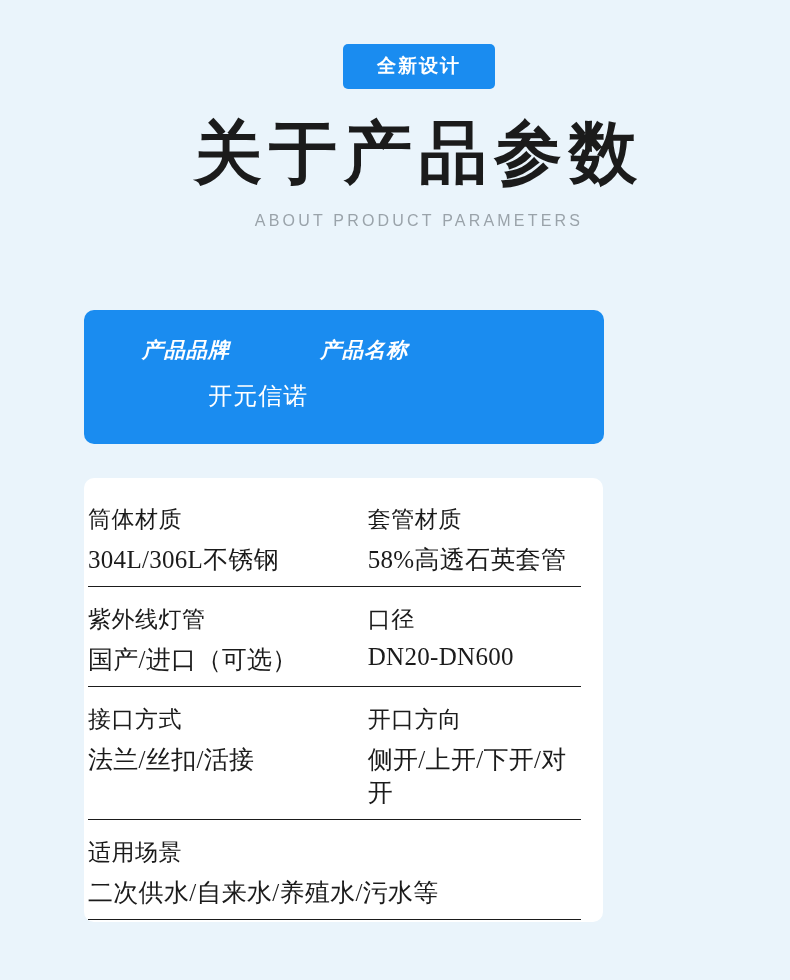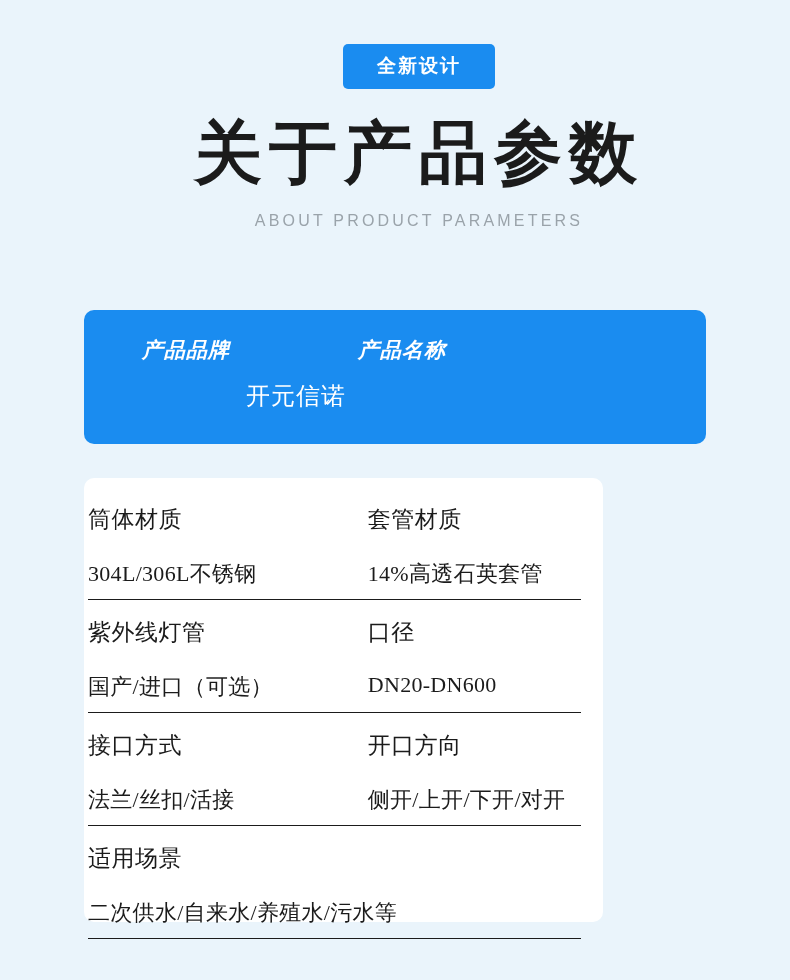--- a/index.html
+++ b/index.html
@@ -52,21 +52,21 @@
     color: #9aa3aa;
     letter-spacing: 3.2px;
     font-family: "Liberation Sans", sans-serif;
   }
 
   
   .blue-card {
     position: absolute;
     left: 84px;
     top: 310px;
-    width: 622px;
+    width: 520px;
     height: 134px;
     background: #1a8cf0;
     border-radius: 10px;
     box-sizing: border-box;
     padding: 26px 0 0 0;
   }
   .blue-row {
     display: flex;
   }
   .blue-col {
@@ -119,23 +119,23 @@
   .spec-cell.c1 { width: 328px; }
   .spec-cell.c2 { width: 250px; }
   .spec-cell.full { width: 578px; }
   .spec-label {
     font-size: 23px;
     color: #1b1b1b;
     font-family: "Liberation Serif", serif;
     letter-spacing: 0.5px;
   }
   .spec-value {
-    font-size: 22px;
+    font-size: 25px;
     color: #1b1b1b;
-    margin-top: 24px;
+    margin-top: 8px;
     font-family: "Liberation Serif", serif;
     letter-spacing: 0.3px;
   }
 </style>
 </head>
 <body>
 
 <div class="page">
 
   <div class="header">
@@ -158,21 +158,21 @@
 
   <div class="spec-card">
 
     <div class="spec-row">
       <div class="spec-cell c1">
         <div class="spec-label">筒体材质</div>
         <div class="spec-value">304L/306L不锈钢</div>
       </div>
       <div class="spec-cell c2">
         <div class="spec-label">套管材质</div>
-        <div class="spec-value">14%高透石英套管</div>
+        <div class="spec-value">58%高透石英套管</div>
       </div>
     </div>
 
     <div class="spec-row">
       <div class="spec-cell c1">
         <div class="spec-label">紫外线灯管</div>
         <div class="spec-value">国产/进口（可选）</div>
       </div>
       <div class="spec-cell c2">
         <div class="spec-label">口径</div>

